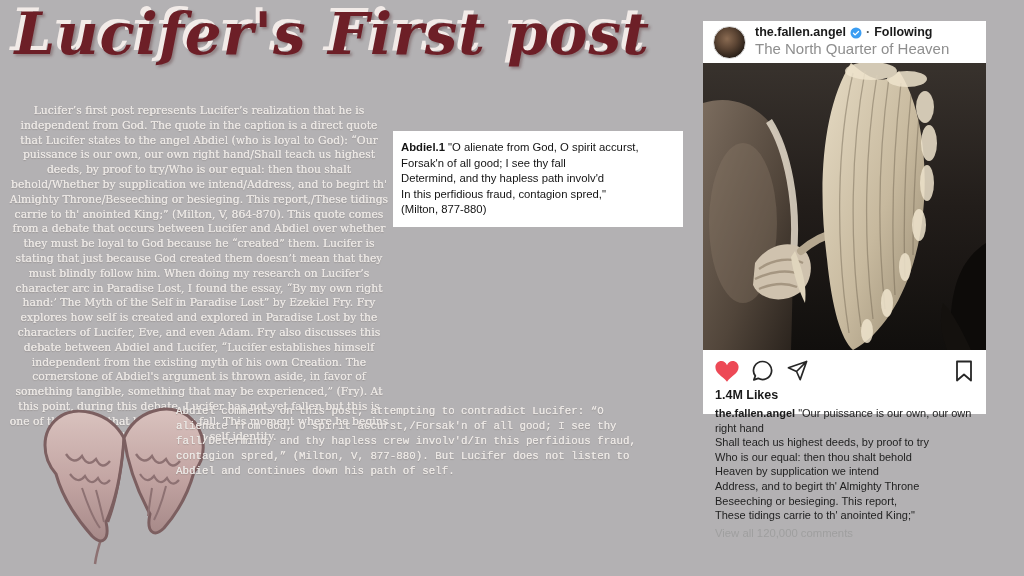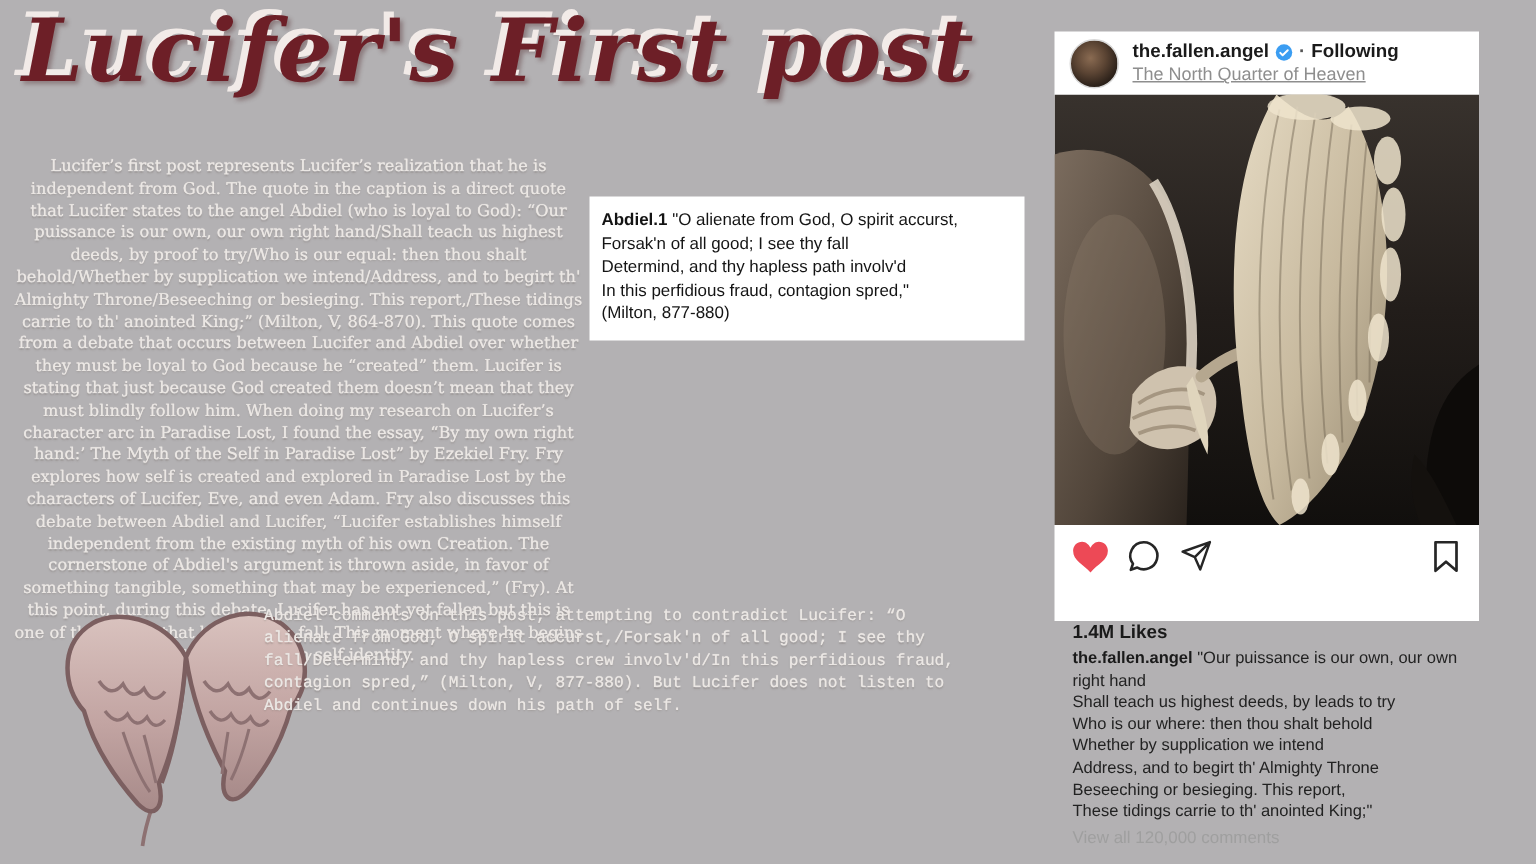--- a/index.html
+++ b/index.html
@@ -46,26 +46,26 @@
   }
   .ig-header{height:42px;display:flex;align-items:center;padding:0 10px;gap:9px;box-sizing:border-box;}
   .avatar{
     width:31px;height:31px;border-radius:50%;flex:0 0 auto;
     background:radial-gradient(circle at 42% 38%, #8a6b52 0%, #5c4534 38%, #2e231b 70%, #15100c 100%);
     border:1px solid #d8d8d8;
   }
   .ig-names{display:flex;flex-direction:column;line-height:1.25;}
   .ig-user-row{display:flex;align-items:center;gap:4px;font-size:12.5px;font-weight:bold;color:#1a1a1a;}
   .ig-user-row .sep{color:#555;font-weight:bold;}
-  .ig-location{font-size:12px;color:#8e8e8e;text-decoration:underline;}
+  .ig-location{font-size:15px;color:#8e8e8e;}
   .ig-photo{display:block;width:283px;height:287px;}
   .ig-actions{display:flex;align-items:center;gap:12px;padding:9px 12px 3px;}
   .ig-actions .spacer{flex:1;}
   .icon-btn{display:inline-flex;cursor:pointer;}
-  .ig-likes{padding:3px 12px 1px;font-size:12.5px;font-weight:bold;color:#1a1a1a;margin-top:26px;}
+  .ig-likes{padding:3px 12px 1px;font-size:12.5px;font-weight:bold;color:#1a1a1a;}
   .ig-caption{padding:3px 12px 0;font-size:11px;line-height:14.6px;color:#222;}
   .ig-caption .u{font-weight:bold;color:#1a1a1a;}
   .ig-view-comments{padding:4px 12px;font-size:11.3px;color:#9f9f9f;cursor:pointer;}
 </style>
 </head>
 <body>
 
 <h1 class="page-title">Lucifer's First post</h1>
 
 <p class="essay-par">Lucifer’s first post represents Lucifer’s realization that he is independent from God. The quote in the caption is a direct quote that Lucifer states to the angel Abdiel (who is loyal to God): “Our puissance is our own, our own right hand/Shall teach us highest deeds, by proof to try/Who is our equal: then thou shalt behold/Whether by supplication we intend/Address, and to begirt th' Almighty Throne/Beseeching or besieging. This report,/These tidings carrie to th' anointed King;” (Milton, V, 864-870). This quote comes from a debate that occurs between Lucifer and Abdiel over whether they must be loyal to God because he “created” them. Lucifer is stating that just because God created them doesn’t mean that they must blindly follow him. When doing my research on Lucifer’s character arc in Paradise Lost, I found the essay, “By my own right hand:’ The Myth of the Self in Paradise Lost” by Ezekiel Fry. Fry explores how self is created and explored in Paradise Lost by the characters of Lucifer, Eve, and even Adam. Fry also discusses this debate between Abdiel and Lucifer, “Lucifer establishes himself independent from the existing myth of his own Creation. The cornerstone of Abdiel's argument is thrown aside, in favor of something tangible, something that may be experienced,” (Fry). At this point, during this debate, Lucifer has not yet fallen but this is one of the sparks that leads to his fall. This moment where he begins to seek his own self identity.</p>
@@ -206,22 +206,22 @@
       <svg width="20" height="22" viewBox="0 0 20 22">
         <path d="M3 1.5h14v19l-7-6-7 6z" fill="none" stroke="#262626" stroke-width="1.8" stroke-linejoin="round"></path>
       </svg>
     </span>
   </div>
 
   <div class="ig-likes">1.4M Likes</div>
 
   <div class="ig-caption">
     <div><span class="u">the.fallen.angel</span> <span>"Our puissance is our own, our own right hand</span></div>
-    <div>Shall teach us highest deeds, by leads to try</div>
-    <div>Who is our where: then thou shalt behold</div>
-    <div>Whether by supplication we intend</div>
+    <div>Shall teach us highest deeds, by proof to try</div>
+    <div>Who is our equal: then thou shalt behold</div>
+    <div>Heaven by supplication we intend</div>
     <div>Address, and to begirt th' Almighty Throne</div>
     <div>Beseeching or besieging.  This report,</div>
     <div>These tidings carrie to th' anointed King;"</div>
   </div>
 
   <div class="ig-view-comments">View all 120,000 comments</div>
 </div>
 
 </body></html>

